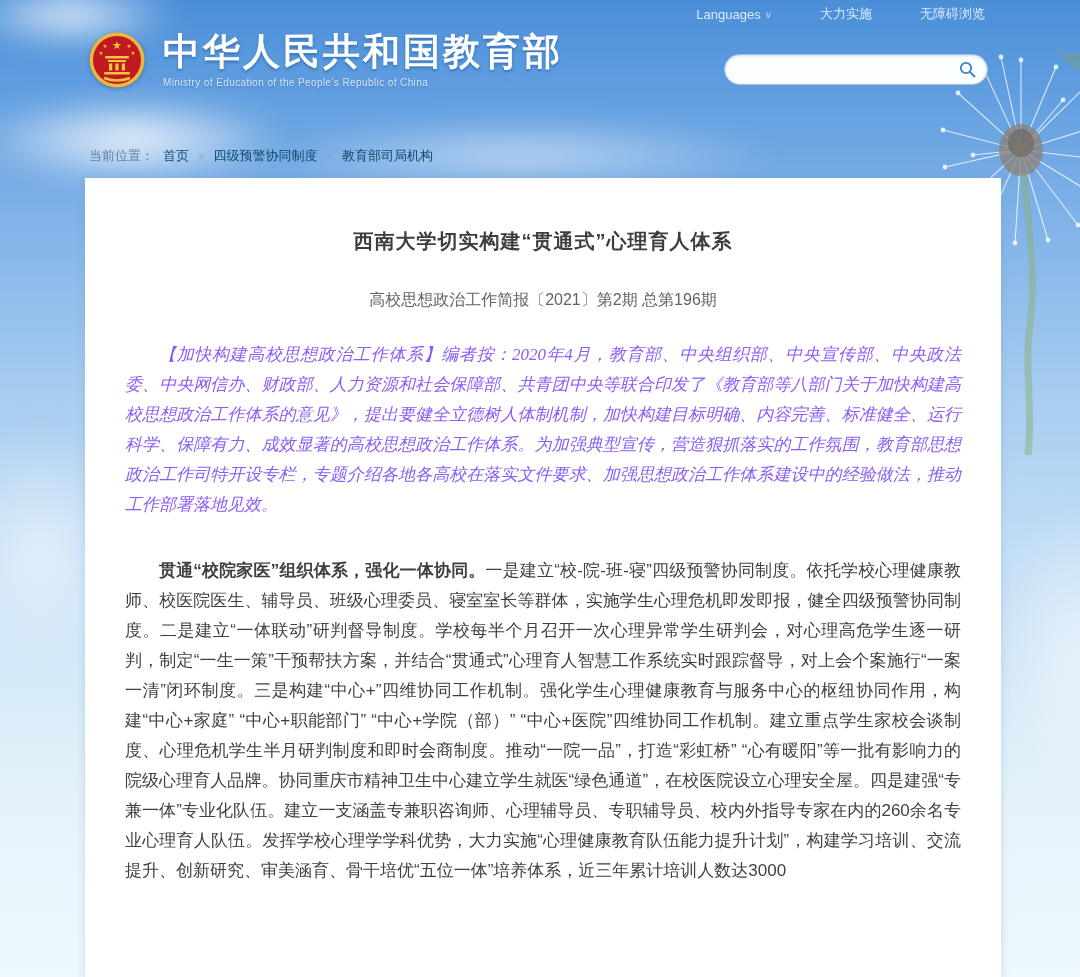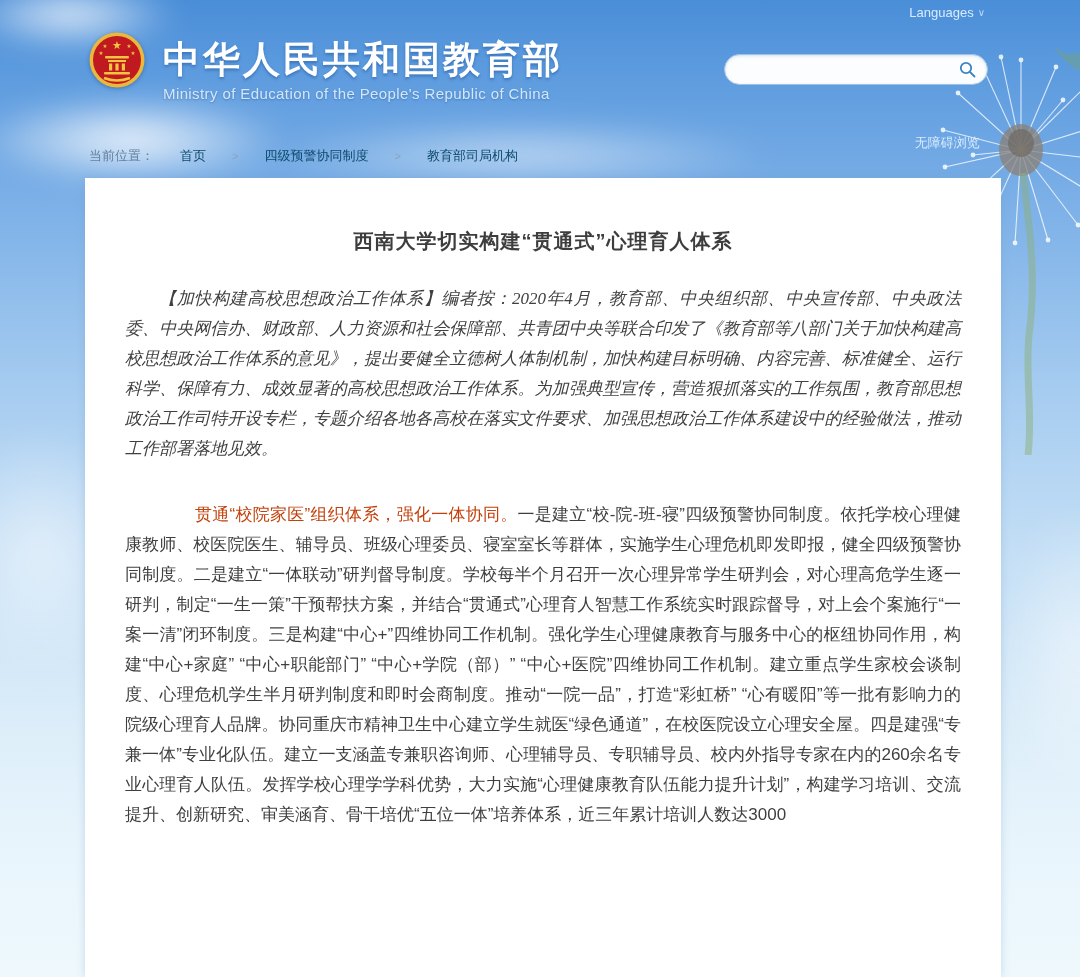--- a/index.html
+++ b/index.html
@@ -11,58 +11,58 @@
   }
   .cloud { position:absolute; border-radius:50%; filter:blur(14px); pointer-events:none; }
   .c1 { left:-40px; top:-20px; width:220px; height:70px; background:radial-gradient(ellipse,rgba(255,255,255,.85),rgba(255,255,255,0) 70%); }
   .c2 { left:-30px; top:95px; width:320px; height:90px; background:radial-gradient(ellipse,rgba(255,255,255,.9),rgba(255,255,255,0) 70%); }
   .c3 { left:260px; top:120px; width:520px; height:70px; background:radial-gradient(ellipse,rgba(255,255,255,.55),rgba(255,255,255,0) 70%); }
   .c4 { left:-60px; top:420px; width:200px; height:260px; background:radial-gradient(ellipse,rgba(255,255,255,.5),rgba(255,255,255,0) 70%); }
   .c5 { left:1000px; top:500px; width:160px; height:300px; background:radial-gradient(ellipse,rgba(255,255,255,.45),rgba(255,255,255,0) 70%); }
 
   
   .topbar { position:absolute; top:5px; right:95px; display:flex; align-items:center; gap:48px;
-            font-size:13px; color:#d9ecff; z-index:5;flex-direction:column; }
+            font-size:13px; color:#d9ecff; z-index:5; }
   .topbar a { color:#d9ecff; text-decoration:none; display:flex; align-items:center; gap:4px; cursor:pointer; }
   .chev { font-size:10px; color:#bcd9f5; }
 
   
   .brand { position:absolute; left:88px; top:31px; display:flex; align-items:flex-start; z-index:5; cursor:pointer; }
   .emblem { width:58px; height:58px; flex:0 0 auto; filter:drop-shadow(0 1px 2px rgba(0,40,90,.35)); }
   .brand-text { margin-left:17px; }
   .brand-title { font-size:37px; font-weight:bold; color:#ffffff; letter-spacing:3px;
-                 text-shadow:0 2px 3px rgba(20,70,140,.45); line-height:1.15;margin-top:8px; }
-  .brand-sub { margin-top:3px; font-size:15px; color:#d4e7f9; letter-spacing:.4px;
+                 text-shadow:0 2px 3px rgba(20,70,140,.45); line-height:1.15; }
+  .brand-sub { margin-top:3px; font-size:10px; color:#d4e7f9; letter-spacing:.4px;
                text-shadow:0 1px 2px rgba(20,70,140,.4); }
 
   
   .search { position:absolute; left:724px; top:54px; width:264px; height:31px; z-index:5;
             background:#fbfdff; border:1px solid #9fc2e2; border-radius:17px;
             box-shadow:inset 0 1px 3px rgba(60,110,170,.2); display:flex; align-items:center; padding:0 11px; }
   .search input { flex:1; border:none; outline:none; background:transparent; font-size:14px; color:#333; }
   .search svg { flex:0 0 auto; }
 
   
   .dandelion { position:absolute; right:-18px; top:35px; width:165px; height:420px; z-index:1; pointer-events:none; opacity:.9; }
 
   
   .breadcrumb { position:absolute; left:89px; top:147px; font-size:13px; color:#64809f; z-index:5;
-                display:flex; align-items:center; gap:26px; }
+                display:flex; align-items:center; gap:9px; }
   .breadcrumb a { color:#0c4a6e; text-decoration:none; cursor:pointer; }
   .bc-sep { color:#8aa2bb; font-size:11px; }
 
   
   .card { position:absolute; left:85px; top:178px; width:916px; height:799px; background:#ffffff;
           box-shadow:0 0 8px rgba(110,150,195,.30); z-index:4; padding:0 40px; overflow:hidden; }
   .article-title { margin-top:50px; text-align:center; font-size:20px; font-weight:bold; color:#3d3d3d; letter-spacing:1px; }
   .article-subtitle { margin-top:35px; text-align:center; font-size:16px; color:#636363; }
   .article-body { margin-top:29px; font-size:17px; color:#3f3f3f; text-align:justify; }
   .article-body p { line-height:30px; margin-bottom:26px; text-indent:2em; }
-  p.editor-note { font-family:"Liberation Serif","DejaVu Serif",serif; font-style:italic; color:#404040; margin-bottom:36px; }
-  .lead-bold { font-weight:normal; color:#c2410c;margin-left:36px; }
+  p.editor-note { font-family:"Liberation Serif","DejaVu Serif",serif; font-style:italic; color:#8b5cf6; margin-bottom:36px; }
+  .lead-bold { font-weight:bold; color:#404040; }
 </style>
 </head>
 <body>
 
 <div class="cloud c1"></div>
 <div class="cloud c2"></div>
 <div class="cloud c3"></div>
 <div class="cloud c4"></div>
 <div class="cloud c5"></div>
 
@@ -111,21 +111,21 @@
   <ellipse cx="88" cy="108" rx="13" ry="14" fill="#6f6253" opacity="0.7"></ellipse>
   <path d="M90 138 C 96 190, 104 240, 96 300 C 92 340, 100 380, 95 420" fill="none" stroke="rgba(140,175,120,0.55)" stroke-width="7"></path>
   <path d="M120 10 C 135 25, 150 20, 165 5 L 165 45 C 150 40, 132 30, 120 10 Z" fill="rgba(120,165,110,0.45)"></path>
 </svg>
 
 <div class="topbar">
   <a>
     <span>Languages</span>
     <span class="chev">∨</span>
   </a>
-  <a>一案一清</a>
+  <a>大力实施</a>
   <a>无障碍浏览</a>
 </div>
 
 <div class="brand">
   <svg class="emblem" viewBox="0 0 58 58">
     <circle cx="29" cy="29" r="27.5" fill="#e9b83d"></circle>
     <circle cx="29" cy="29" r="24" fill="#c01920"></circle>
     <text x="29" y="18" font-size="11" fill="#f3c440" text-anchor="middle">★</text>
     <text x="17" y="17" font-size="5.5" fill="#f3c440" text-anchor="middle">★</text>
     <text x="41" y="17" font-size="5.5" fill="#f3c440" text-anchor="middle">★</text>
@@ -157,17 +157,18 @@
   <span>当前位置：</span>
   <a>首页</a>
   <span class="bc-sep">&gt;</span>
   <a>四级预警协同制度</a>
   <span class="bc-sep">&gt;</span>
   <a>教育部司局机构</a>
 </div>
 
 <div class="card">
   <h1 class="article-title">西南大学切实构建“贯通式”心理育人体系</h1>
+  <div class="article-subtitle">高校思想政治工作简报〔2021〕第2期 总第196期</div>
   <div class="article-body">
     <p class="editor-note">【加快构建高校思想政治工作体系】编者按：2020年4月，教育部、中央组织部、中央宣传部、中央政法委、中央网信办、财政部、人力资源和社会保障部、共青团中央等联合印发了《教育部等八部门关于加快构建高校思想政治工作体系的意见》，提出要健全立德树人体制机制，加快构建目标明确、内容完善、标准健全、运行科学、保障有力、成效显著的高校思想政治工作体系。为加强典型宣传，营造狠抓落实的工作氛围，教育部思想政治工作司特开设专栏，专题介绍各地各高校在落实文件要求、加强思想政治工作体系建设中的经验做法，推动工作部署落地见效。</p>
     <p><span class="lead-bold">贯通“校院家医”组织体系，强化一体协同。</span><span>一是建立“校-院-班-寝”四级预警协同制度。依托学校心理健康教师、校医院医生、辅导员、班级心理委员、寝室室长等群体，实施学生心理危机即发即报，健全四级预警协同制度。二是建立“一体联动”研判督导制度。学校每半个月召开一次心理异常学生研判会，对心理高危学生逐一研判，制定“一生一策”干预帮扶方案，并结合“贯通式”心理育人智慧工作系统实时跟踪督导，对上会个案施行“一案一清”闭环制度。三是构建“中心+”四维协同工作机制。强化学生心理健康教育与服务中心的枢纽协同作用，构建“中心+家庭” “中心+职能部门” “中心+学院（部）” “中心+医院”四维协同工作机制。建立重点学生家校会谈制度、心理危机学生半月研判制度和即时会商制度。推动“一院一品”，打造“彩虹桥” “心有暖阳”等一批有影响力的院级心理育人品牌。协同重庆市精神卫生中心建立学生就医“绿色通道”，在校医院设立心理安全屋。四是建强“专兼一体”专业化队伍。建立一支涵盖专兼职咨询师、心理辅导员、专职辅导员、校内外指导专家在内的260余名专业心理育人队伍。发挥学校心理学学科优势，大力实施“心理健康教育队伍能力提升计划”，构建学习培训、交流提升、创新研究、审美涵育、骨干培优“五位一体”培养体系，近三年累计培训人数达3000</span></p>
   </div>
 </div>
 
 </body></html>

